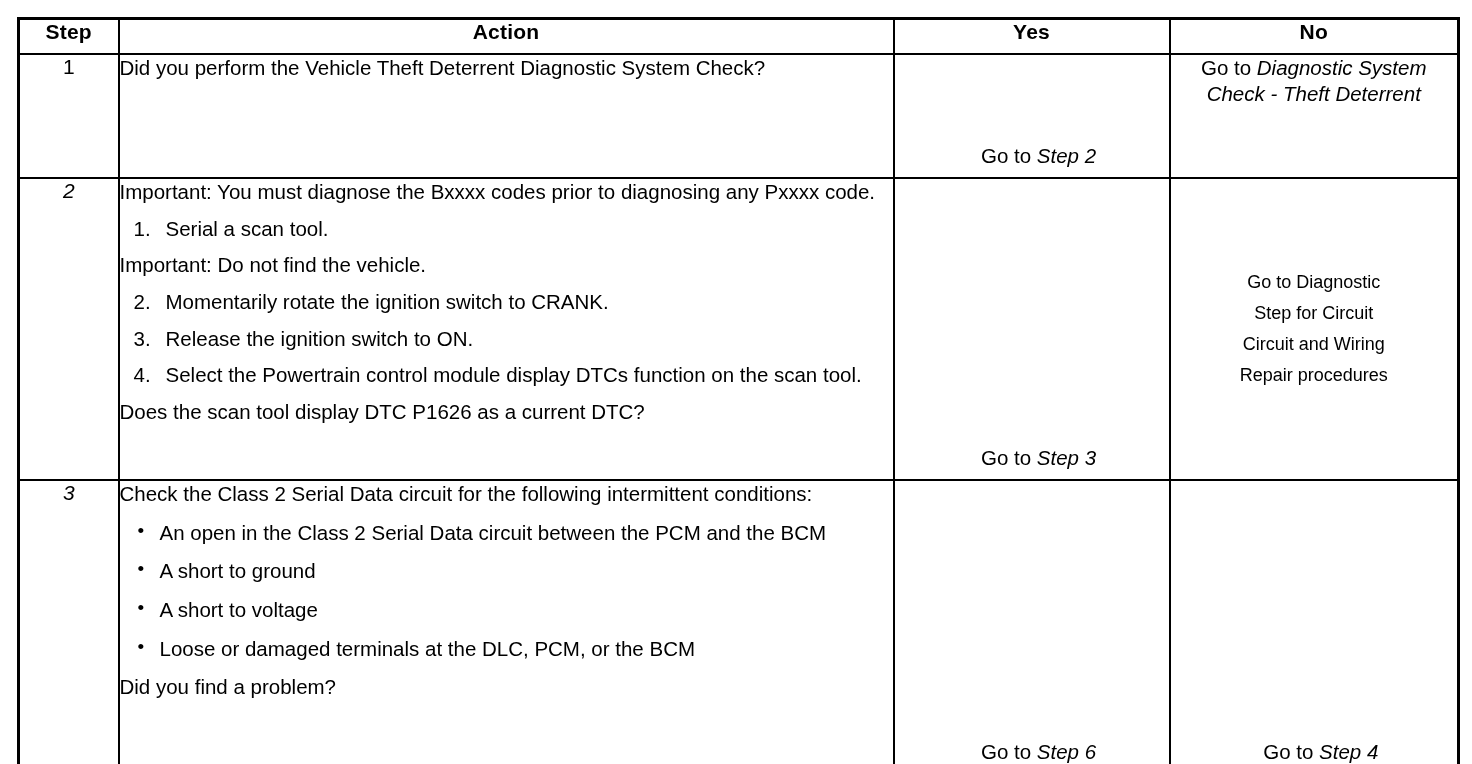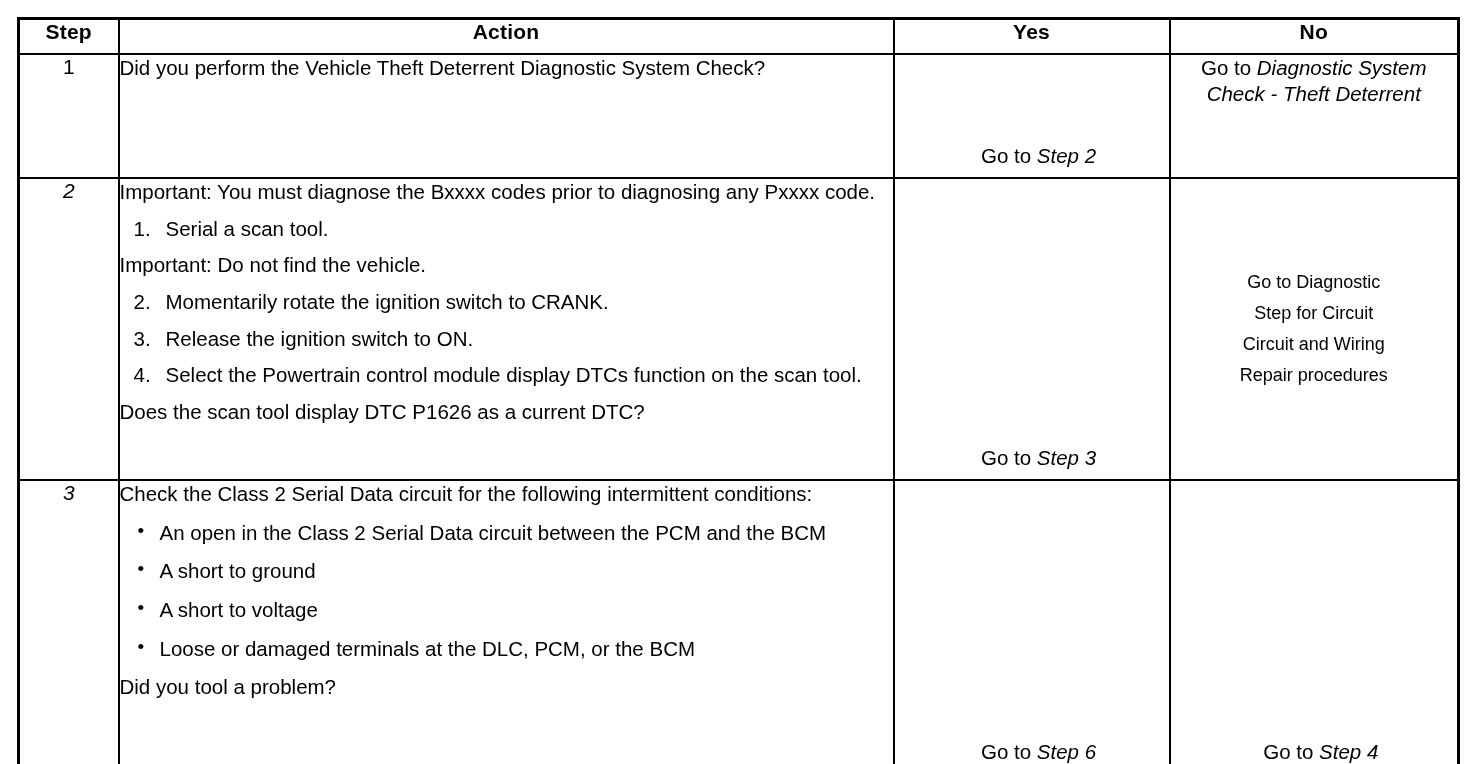--- a/index.html
+++ b/index.html
@@ -276,21 +276,21 @@
             <li>
               <span class="dot">•</span>
               <span>A short to voltage</span>
             </li>
             <li>
               <span class="dot">•</span>
               <span>Loose or damaged terminals at the DLC, PCM, or the BCM</span>
             </li>
           </ul>
 
-          <p class="q-trailing">Did you tool a problem?</p>
+          <p class="q-trailing">Did you find a problem?</p>
         </td>
 
         <td class="answer">
           <span class="ans-bottom"><span>Go to </span><em class="ital">Step 6</em></span>
         </td>
 
         <td class="answer">
           <span class="ans-bottom"><span>Go to </span><em class="ital">Step 4</em></span>
         </td>
       </tr>

